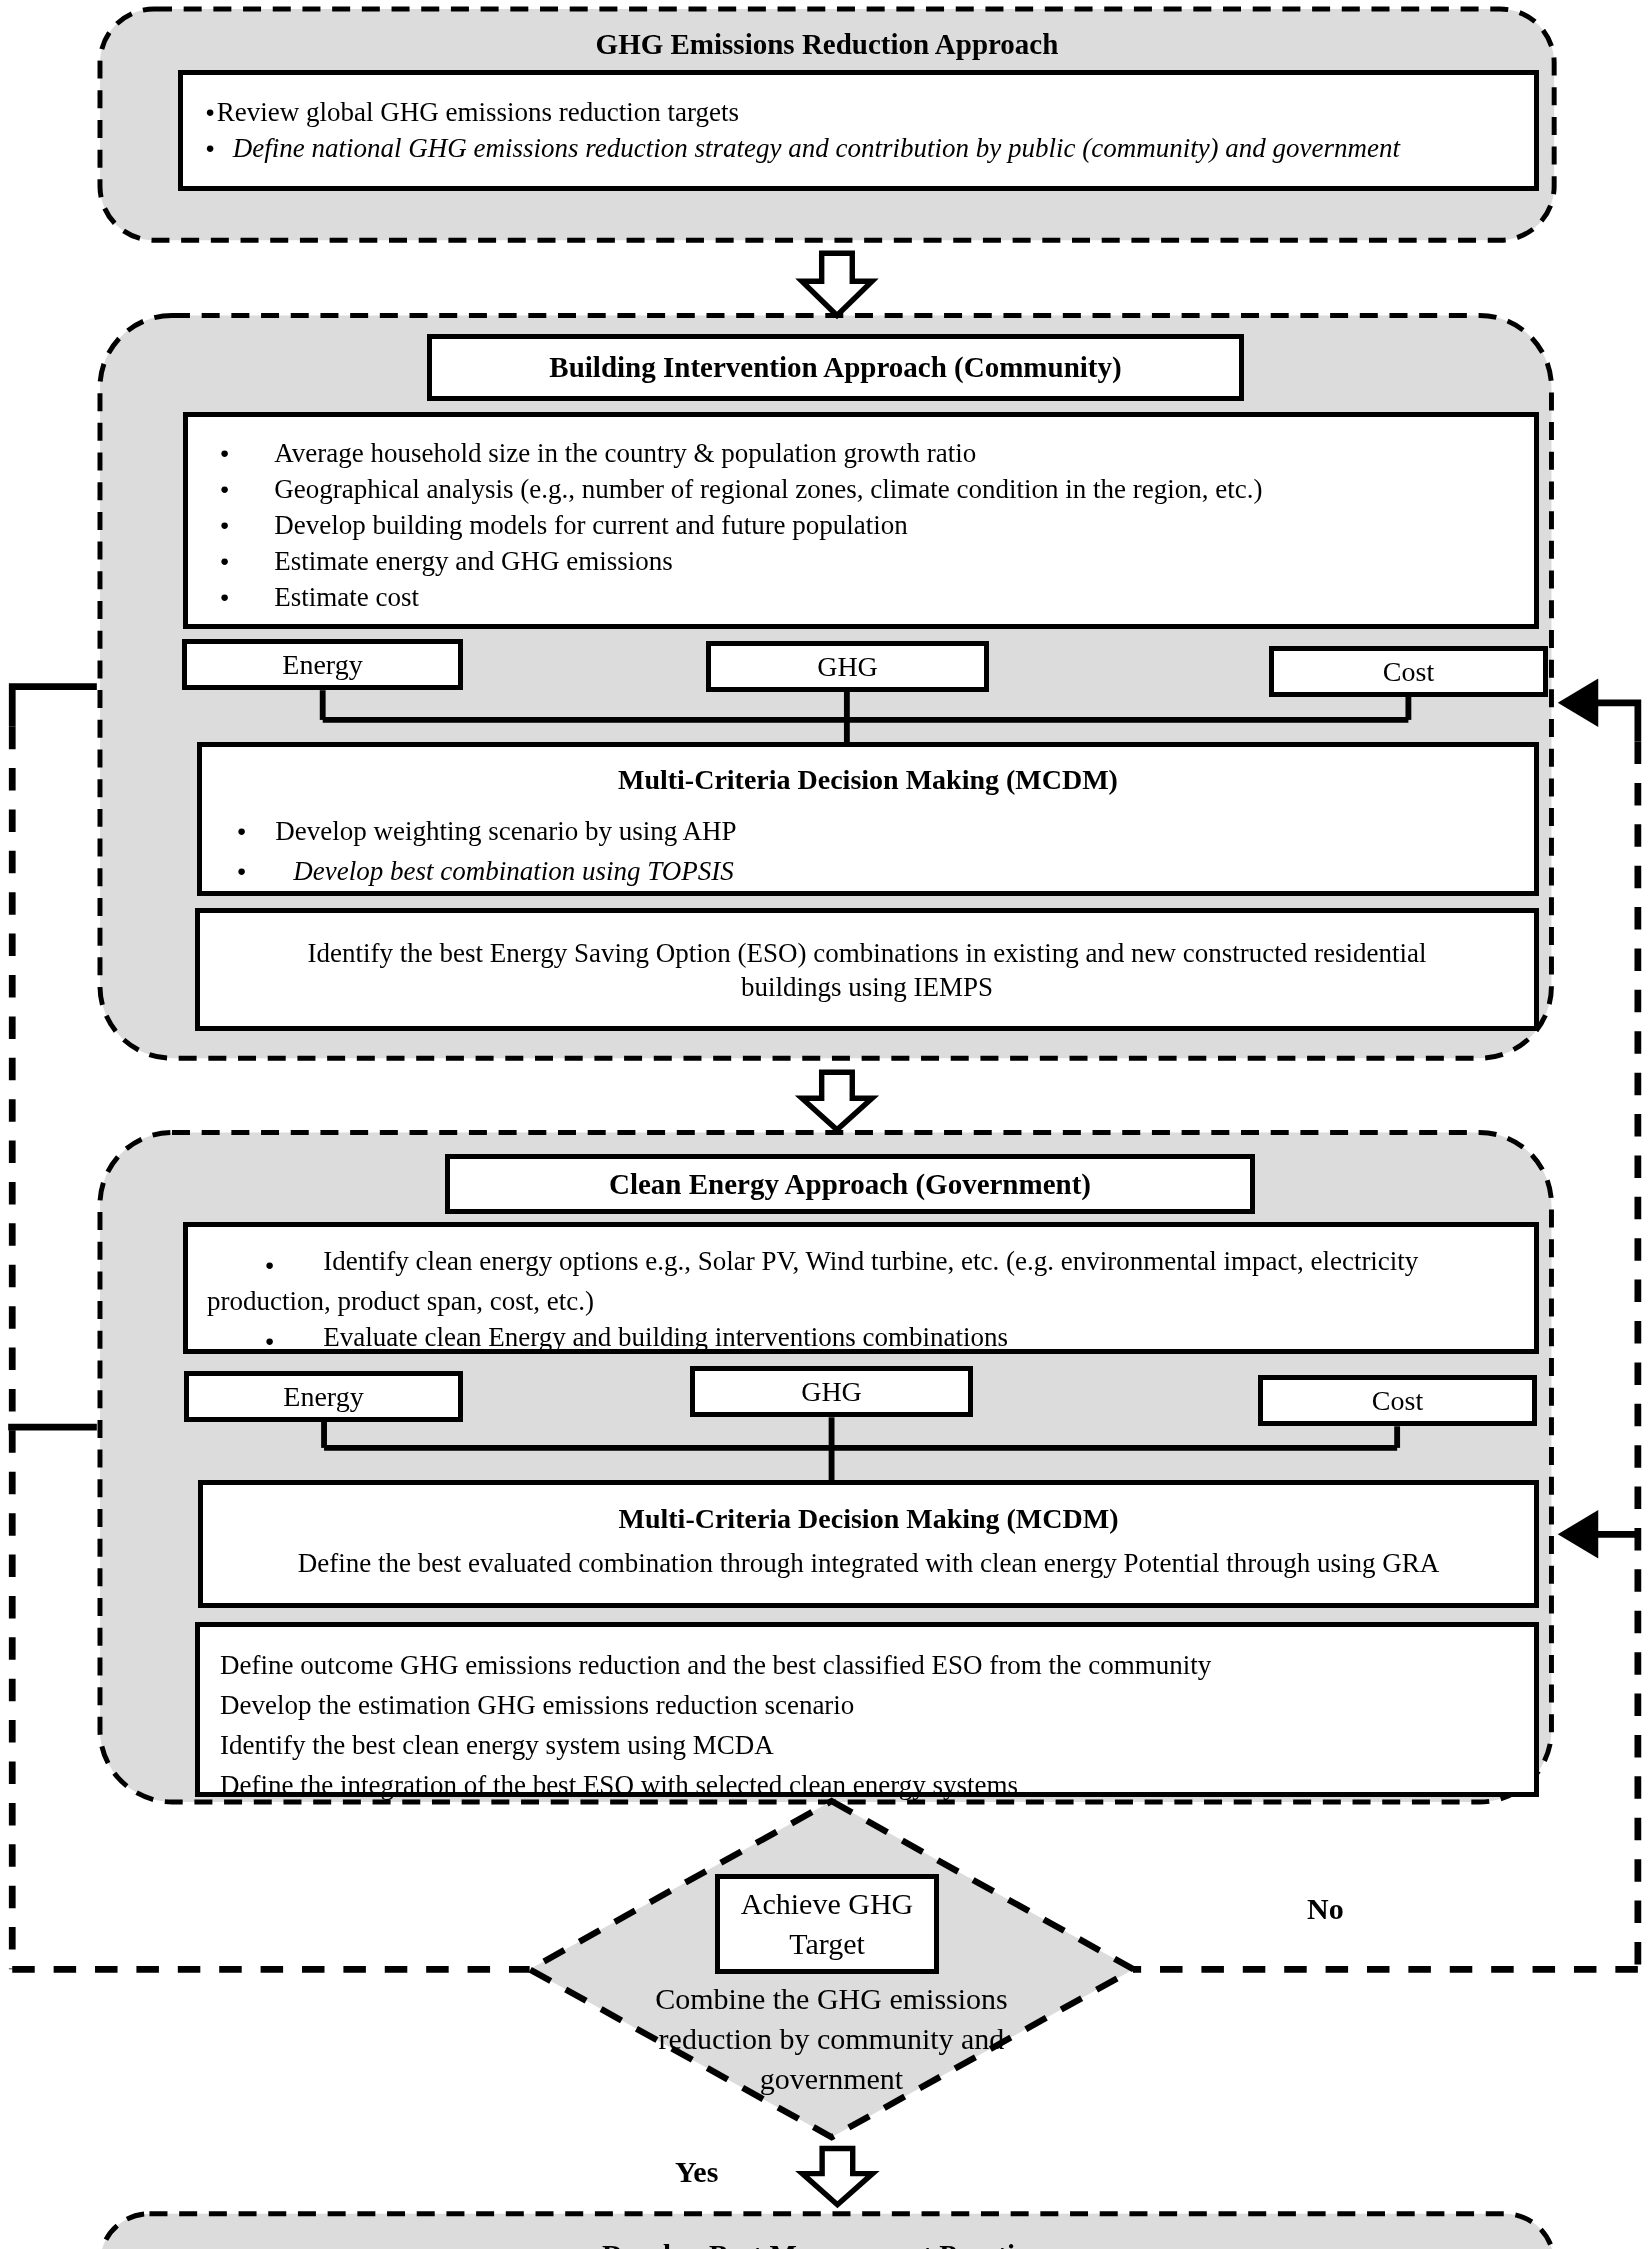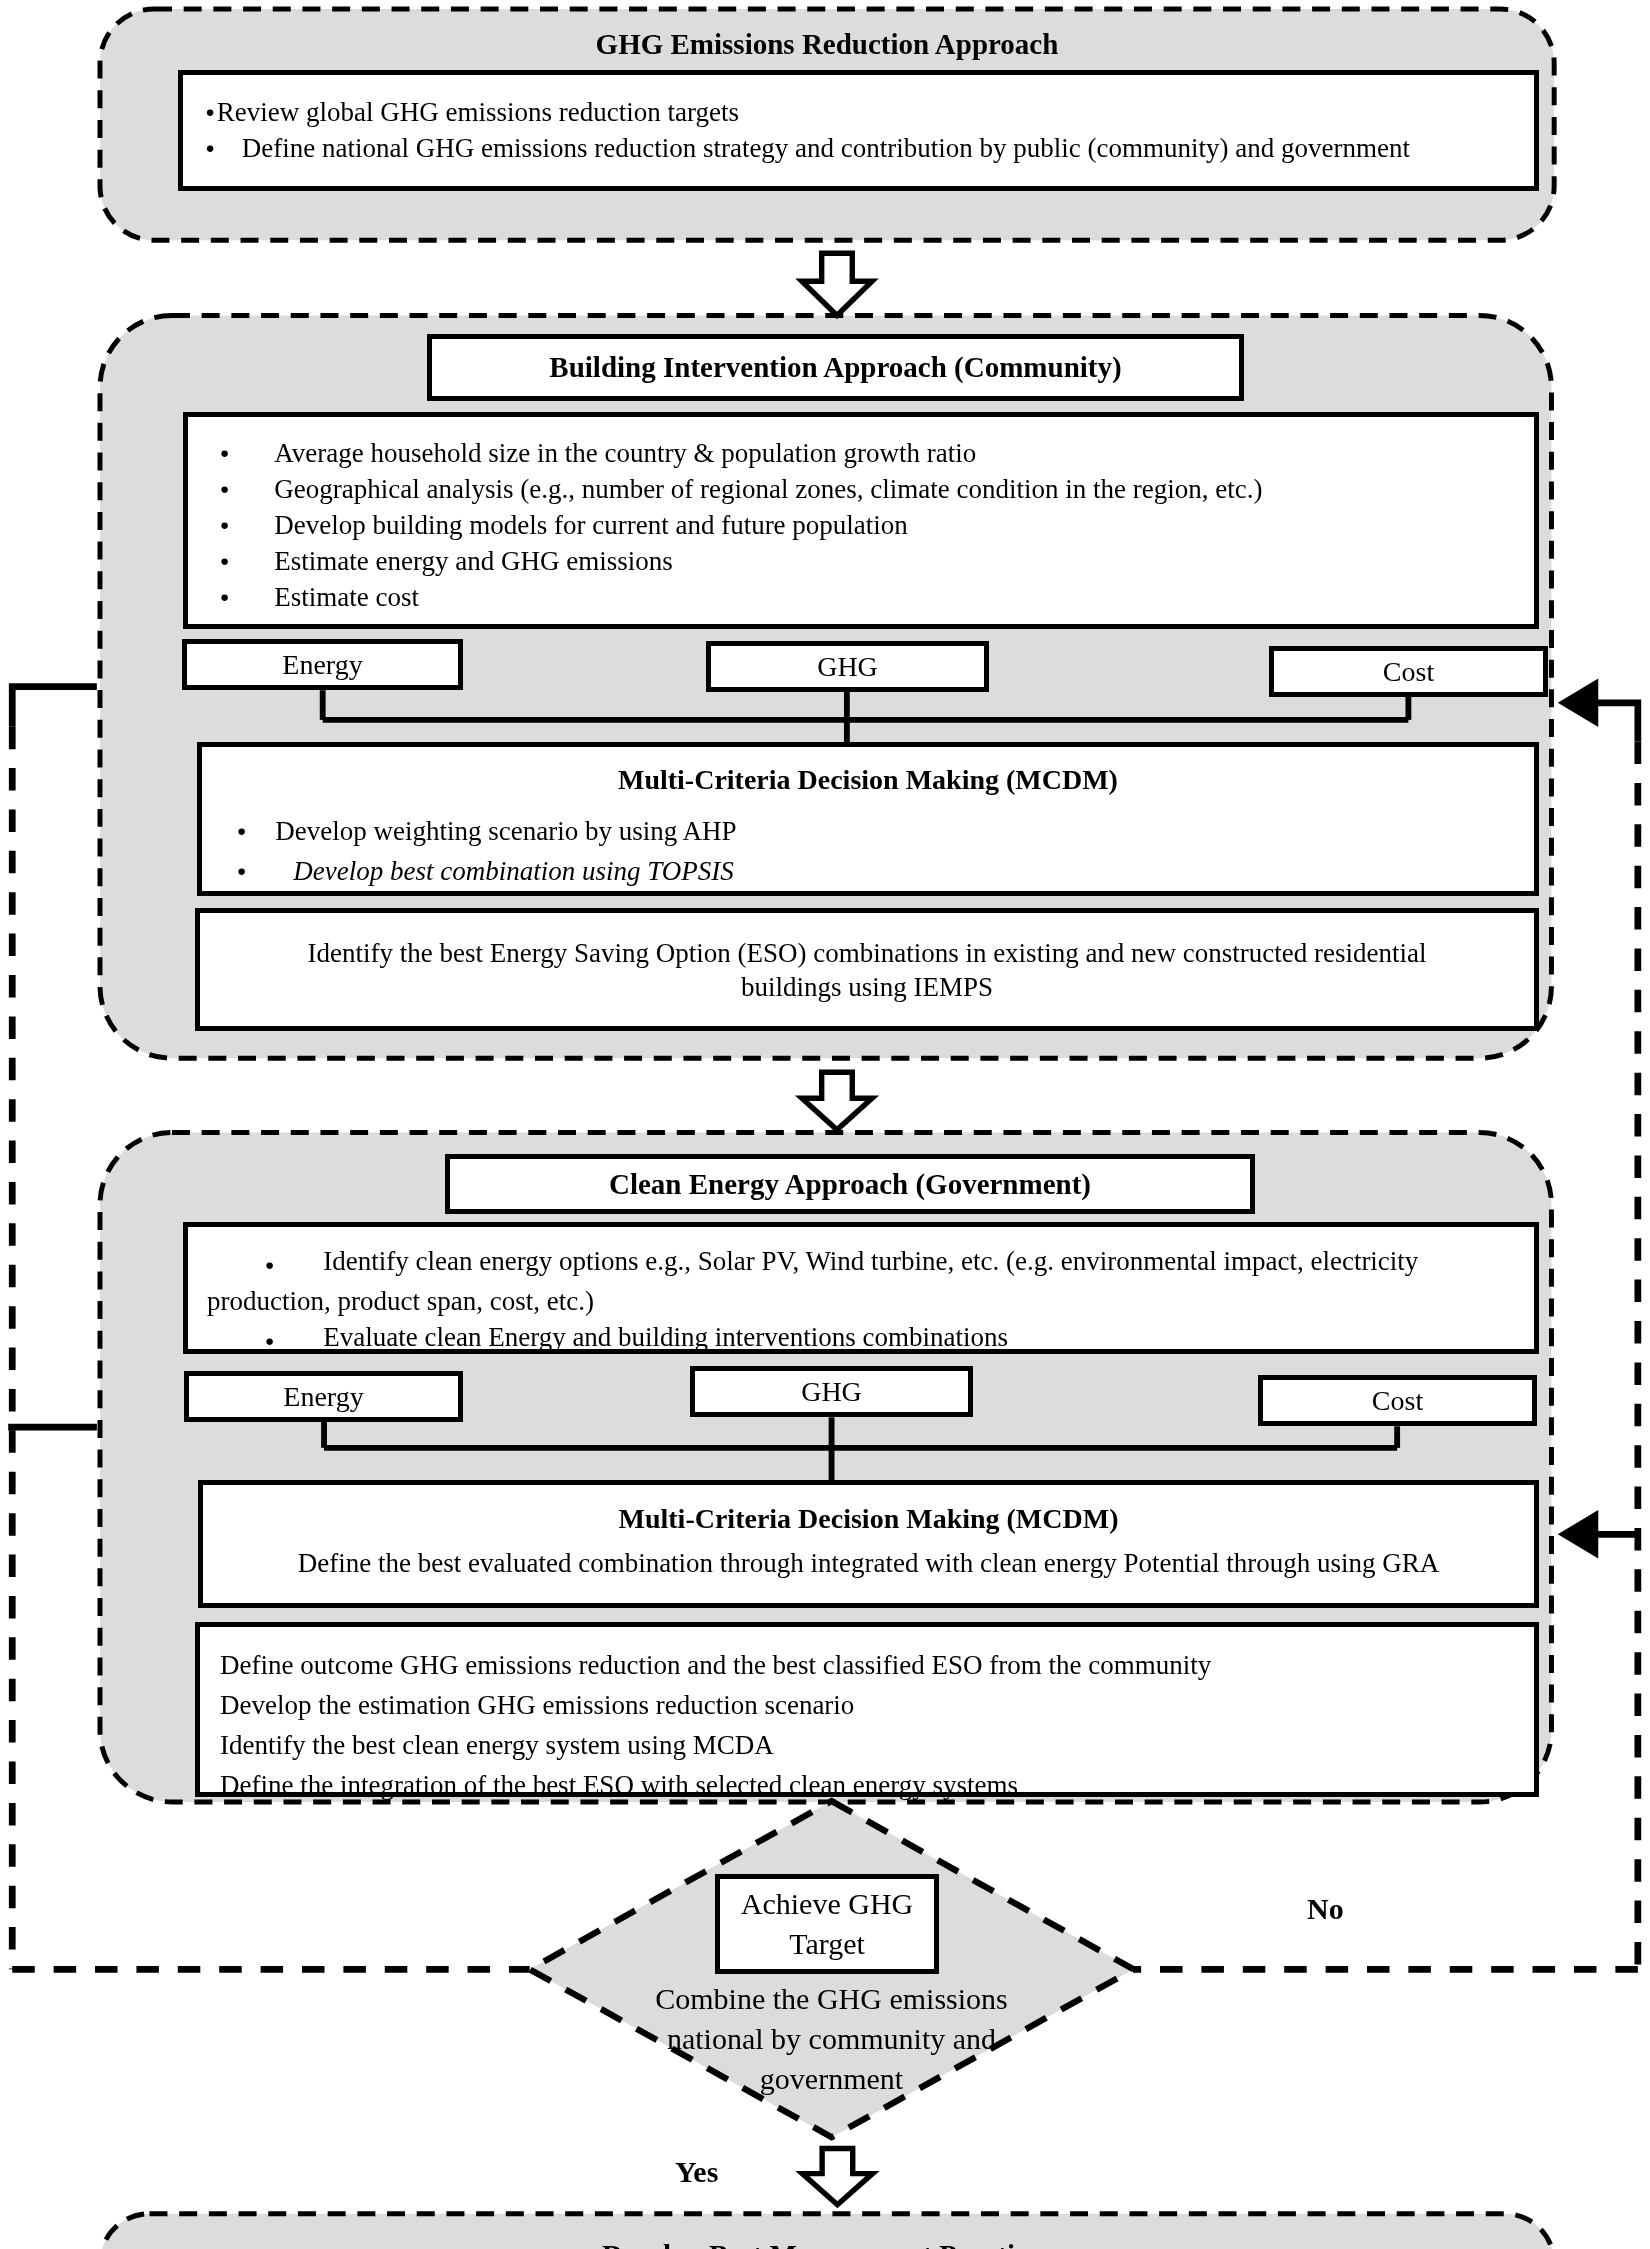--- a/index.html
+++ b/index.html
@@ -68,21 +68,21 @@
   </svg>
 
   <div class="abs sect-title" style="left:100px;top:28px;width:1454px;">GHG Emissions Reduction Approach</div>
   <div class="abs wbox" style="left:178px;top:70px;width:1361px;height:121px;padding:19px 18px 0 22.5px;">
     <div class="bullet-row body-txt">
       <span class="dot">●</span>
       <span style="margin-left:2px;">Review global GHG emissions reduction targets</span>
     </div>
     <div class="bullet-row body-txt">
       <span class="dot">●</span>
-      <span style="margin-left:27px;">Define national GHG emissions reduction strategy and contribution by public (community) and government</span>
+      <span style="margin-left:18px;font-style:italic;">Define national GHG emissions reduction strategy and contribution by public (community) and government</span>
     </div>
   </div>
 
   <div class="abs wbox center" style="left:427px;top:334px;width:817px;height:67px;">
     <span class="sect-title">Building Intervention Approach (Community)</span>
   </div>
 
   <div class="abs wbox" style="left:183px;top:412px;width:1356px;height:217px;padding:18px 13.5px 0 32px;">
     <div class="bullet-row body-txt">
         <span class="dot">●</span>
@@ -159,21 +159,21 @@
   <div class="abs wbox" style="left:195px;top:1622px;width:1344px;height:175px;padding:18px 13.5px 0 20px;">
     <div class="body-txt" style="line-height:40px;">Define outcome GHG emissions reduction and the best classified ESO from the community</div>
     <div class="body-txt" style="line-height:40px;">Develop the estimation GHG emissions reduction scenario</div>
     <div class="body-txt" style="line-height:40px;">Identify the best clean energy system using MCDA</div>
     <div class="body-txt" style="line-height:40px;">Define the integration of the best ESO with selected clean energy systems</div>
   </div>
 
   <div class="abs center" style="left:715px;top:1874px;width:224px;height:100px;background:#fff;border:5.8px solid #000;">
     <span class="dia-txt">Achieve GHG Target</span>
   </div>
-  <div class="abs dia-txt" style="left:629px;top:1979px;width:405px;">Combine the GHG emissions national by community and government</div>
+  <div class="abs dia-txt" style="left:629px;top:1979px;width:405px;">Combine the GHG emissions reduction by community and government</div>
 
   <div class="abs yn" style="left:1307px;top:1892px;">No</div>
   <div class="abs yn" style="left:675px;top:2155px;">Yes</div>
 
   <div class="abs sect-title" style="left:100px;top:2239px;width:1454px;">Develop Best Management Practices</div>
 
 </div>
 
 
 </body></html>

